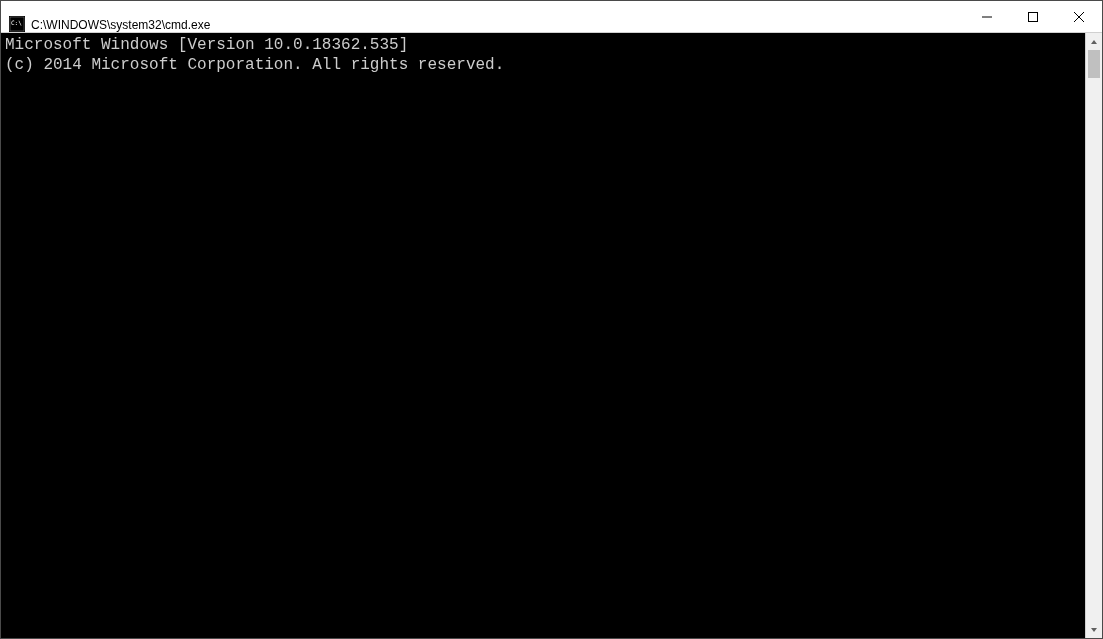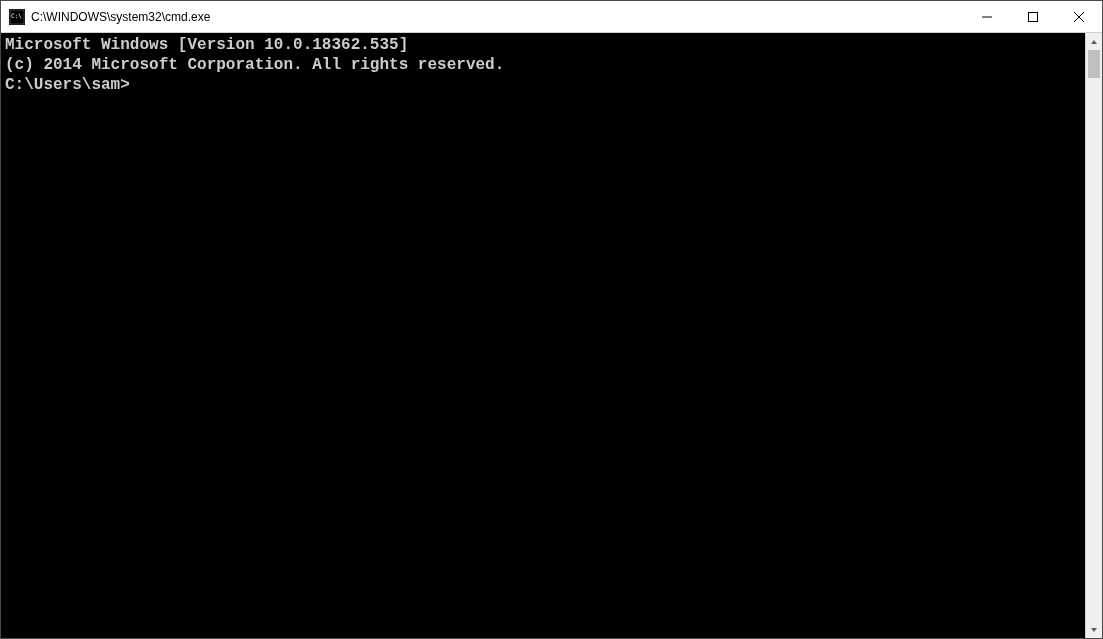--- a/index.html
+++ b/index.html
@@ -19,21 +19,21 @@
       height: 639px;
       border: 1px solid #4a4a4a;
       background: #ffffff;
       display: flex;
       flex-direction: column;
     }
     .titlebar {
       height: 32px;
       background: #ffffff;
       display: flex;
-      align-items: center;
+      align-items: flex-end;
       border-bottom: 1px solid #d0d0d0;
     }
     .titlebar-icon {
       width: 16px;
       height: 16px;
       margin-left: 8px;
       margin-right: 6px;
       display: flex;
       align-items: center;
       justify-content: center;
@@ -57,21 +57,20 @@
     }
     .window-control svg {
       width: 10px;
       height: 10px;
     }
     .terminal-area {
       flex: 1;
       display: flex;
       background: #f97316;
       overflow: hidden;
-      font-weight: bold;
     }
     .terminal-content {
       flex: 1;
       background: #000000;
       color: #cccccc;
       font-family: Consolas, "Courier New", monospace;
       font-size: 16px;
       line-height: 20px;
       padding: 2px 4px;
       white-space: pre;
@@ -148,21 +147,21 @@
       </div>
       <div class="window-control">
         <svg viewBox="0 0 10 10">
           <line x1="0" y1="0" x2="10" y2="10" stroke="#000000" stroke-width="1"></line>
           <line x1="10" y1="0" x2="0" y2="10" stroke="#000000" stroke-width="1"></line>
         </svg>
       </div>
     </div>
   </div>
   <div class="terminal-area">
-    <div class="terminal-content"><span class="terminal-line">Microsoft Windows [Version 10.0.18362.535]</span><span class="terminal-line">(c) 2014 Microsoft Corporation. All rights reserved.</span><span class="terminal-line"></span><span class="prompt-line"><span>C:\Users\sam&gt;</span><span class="cursor"></span></span></div>
+    <div class="terminal-content"><span class="terminal-line">Microsoft Windows [Version 10.0.18362.535]</span><span class="terminal-line">(c) 2014 Microsoft Corporation. All rights reserved.</span><span class="terminal-line"></span></div>
     <div class="scrollbar">
       <div class="scrollbar-button">
         <svg viewBox="0 0 8 8">
           <polygon points="4,2 7,6 1,6" fill="#606060"></polygon>
         </svg>
       </div>
       <div class="scrollbar-track">
         <div class="scrollbar-thumb"></div>
       </div>
       <div class="scrollbar-button">

